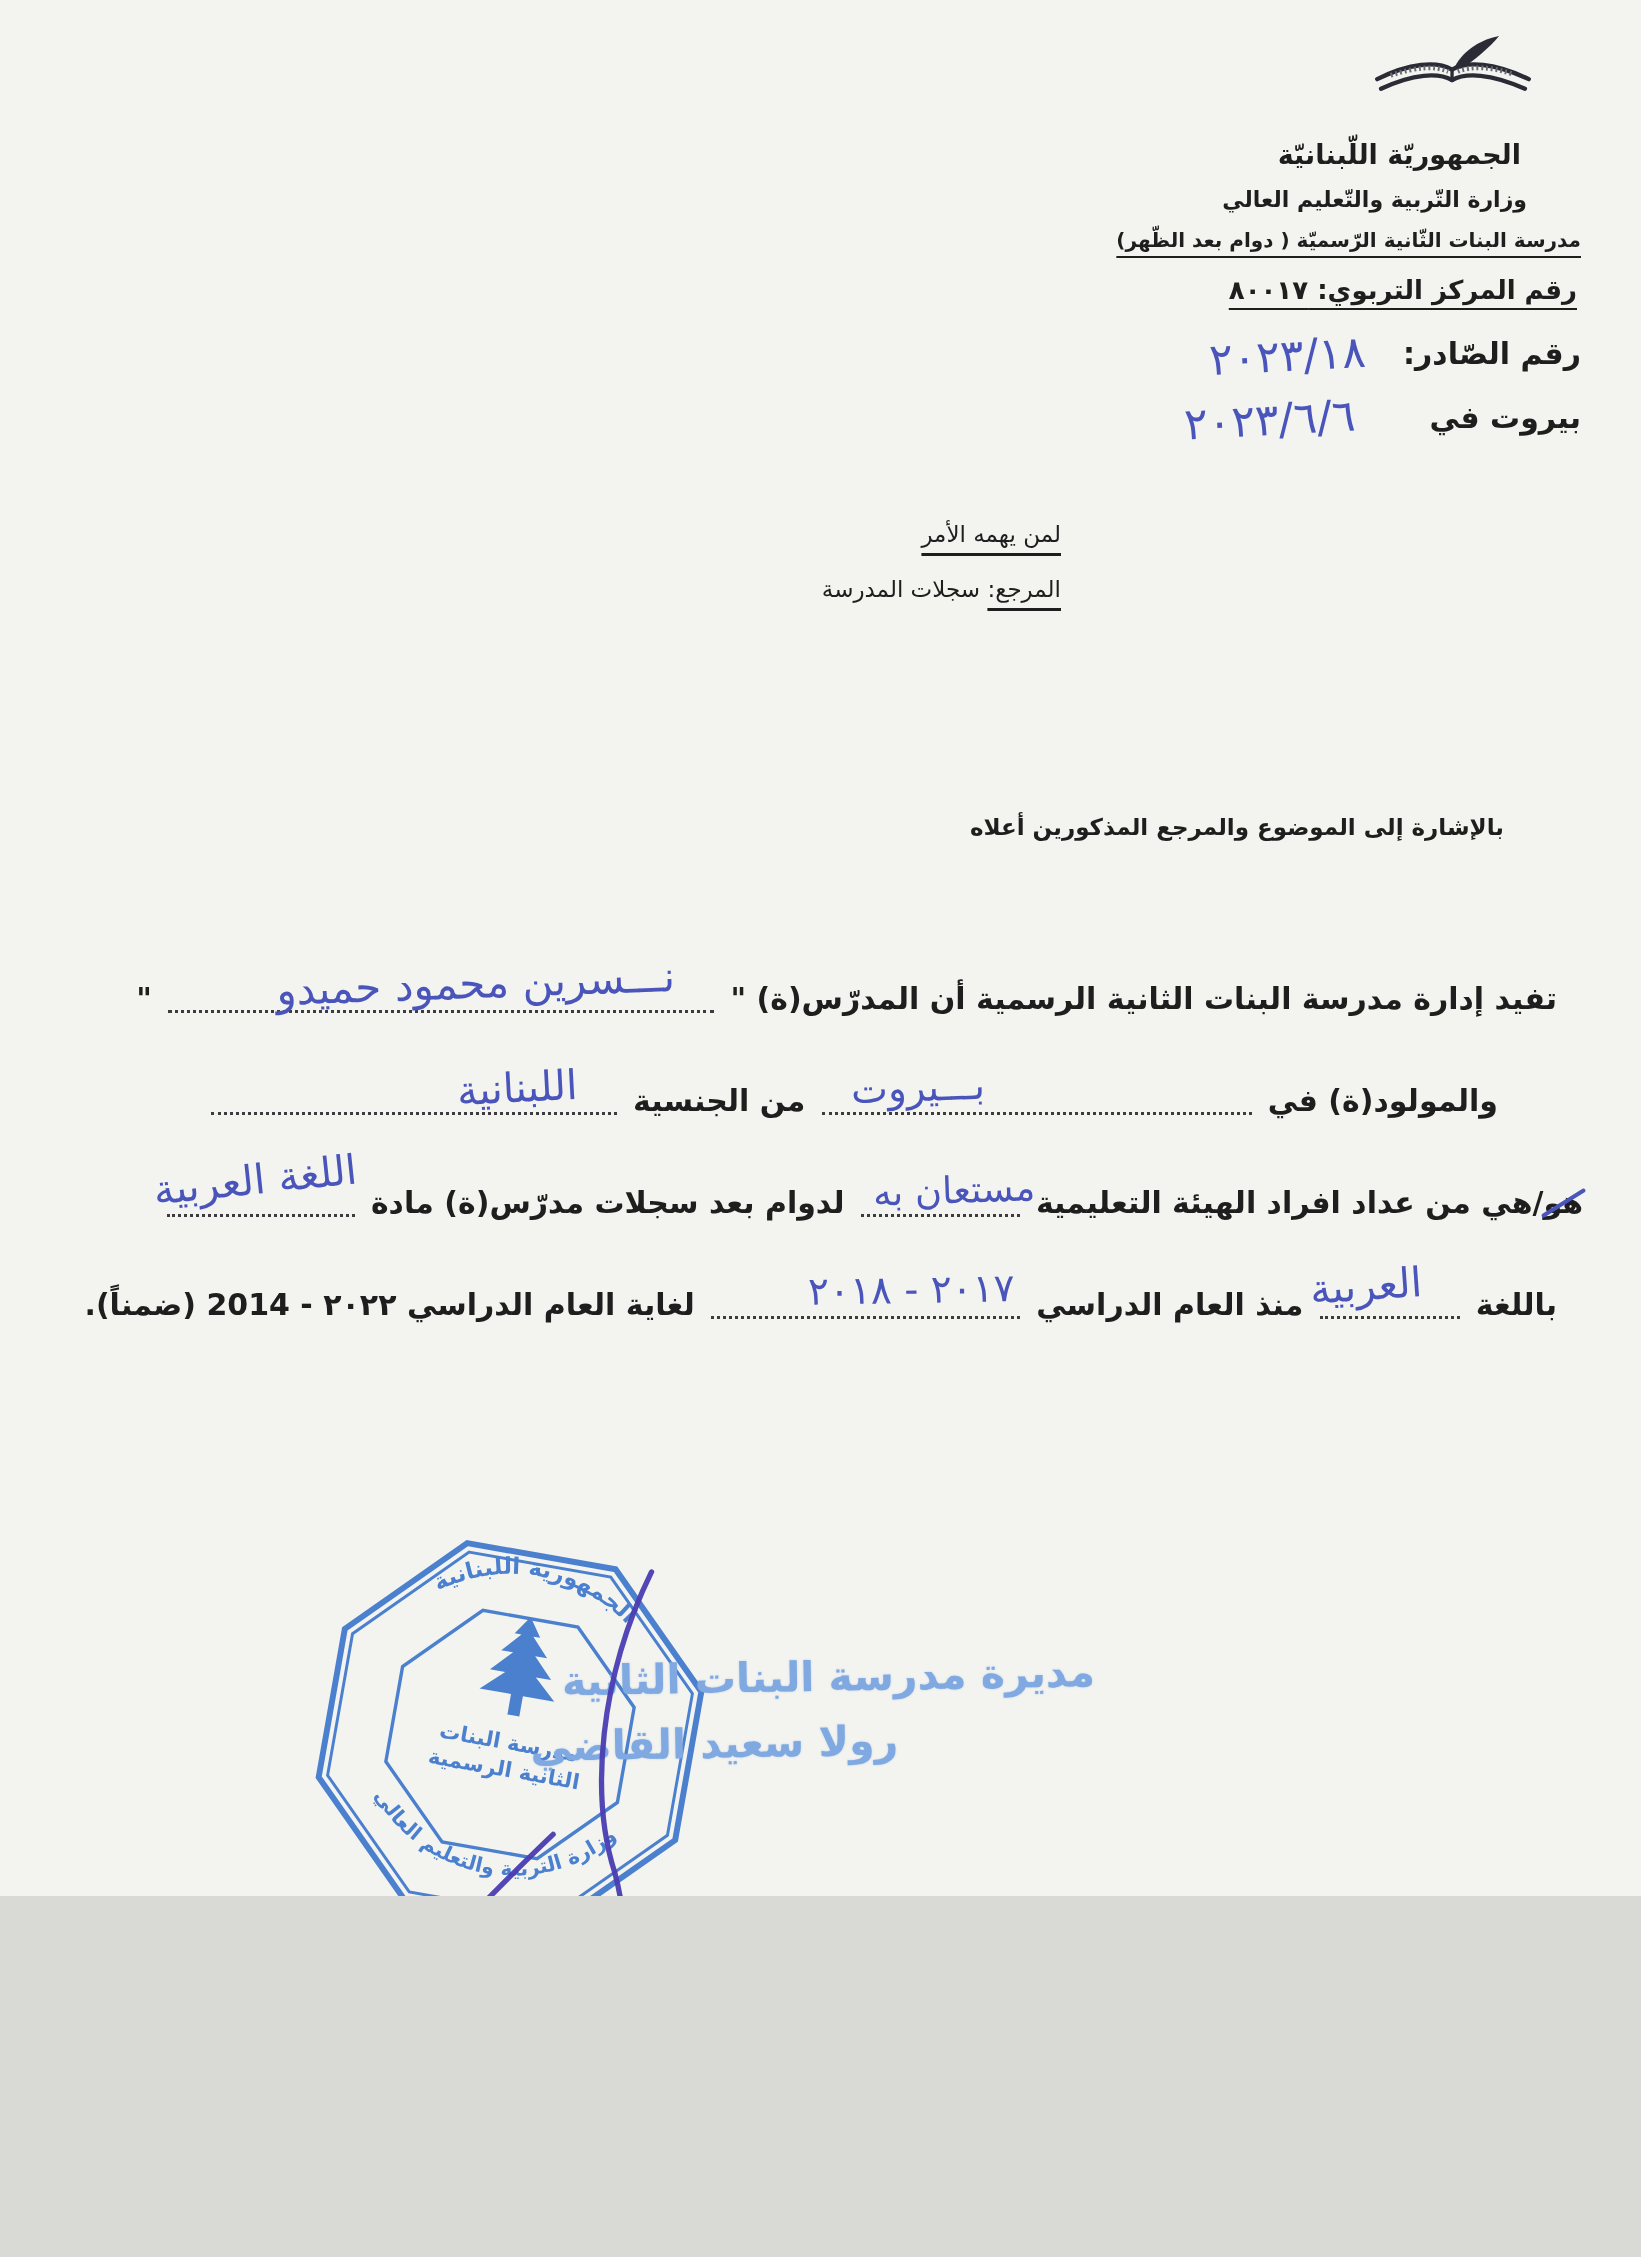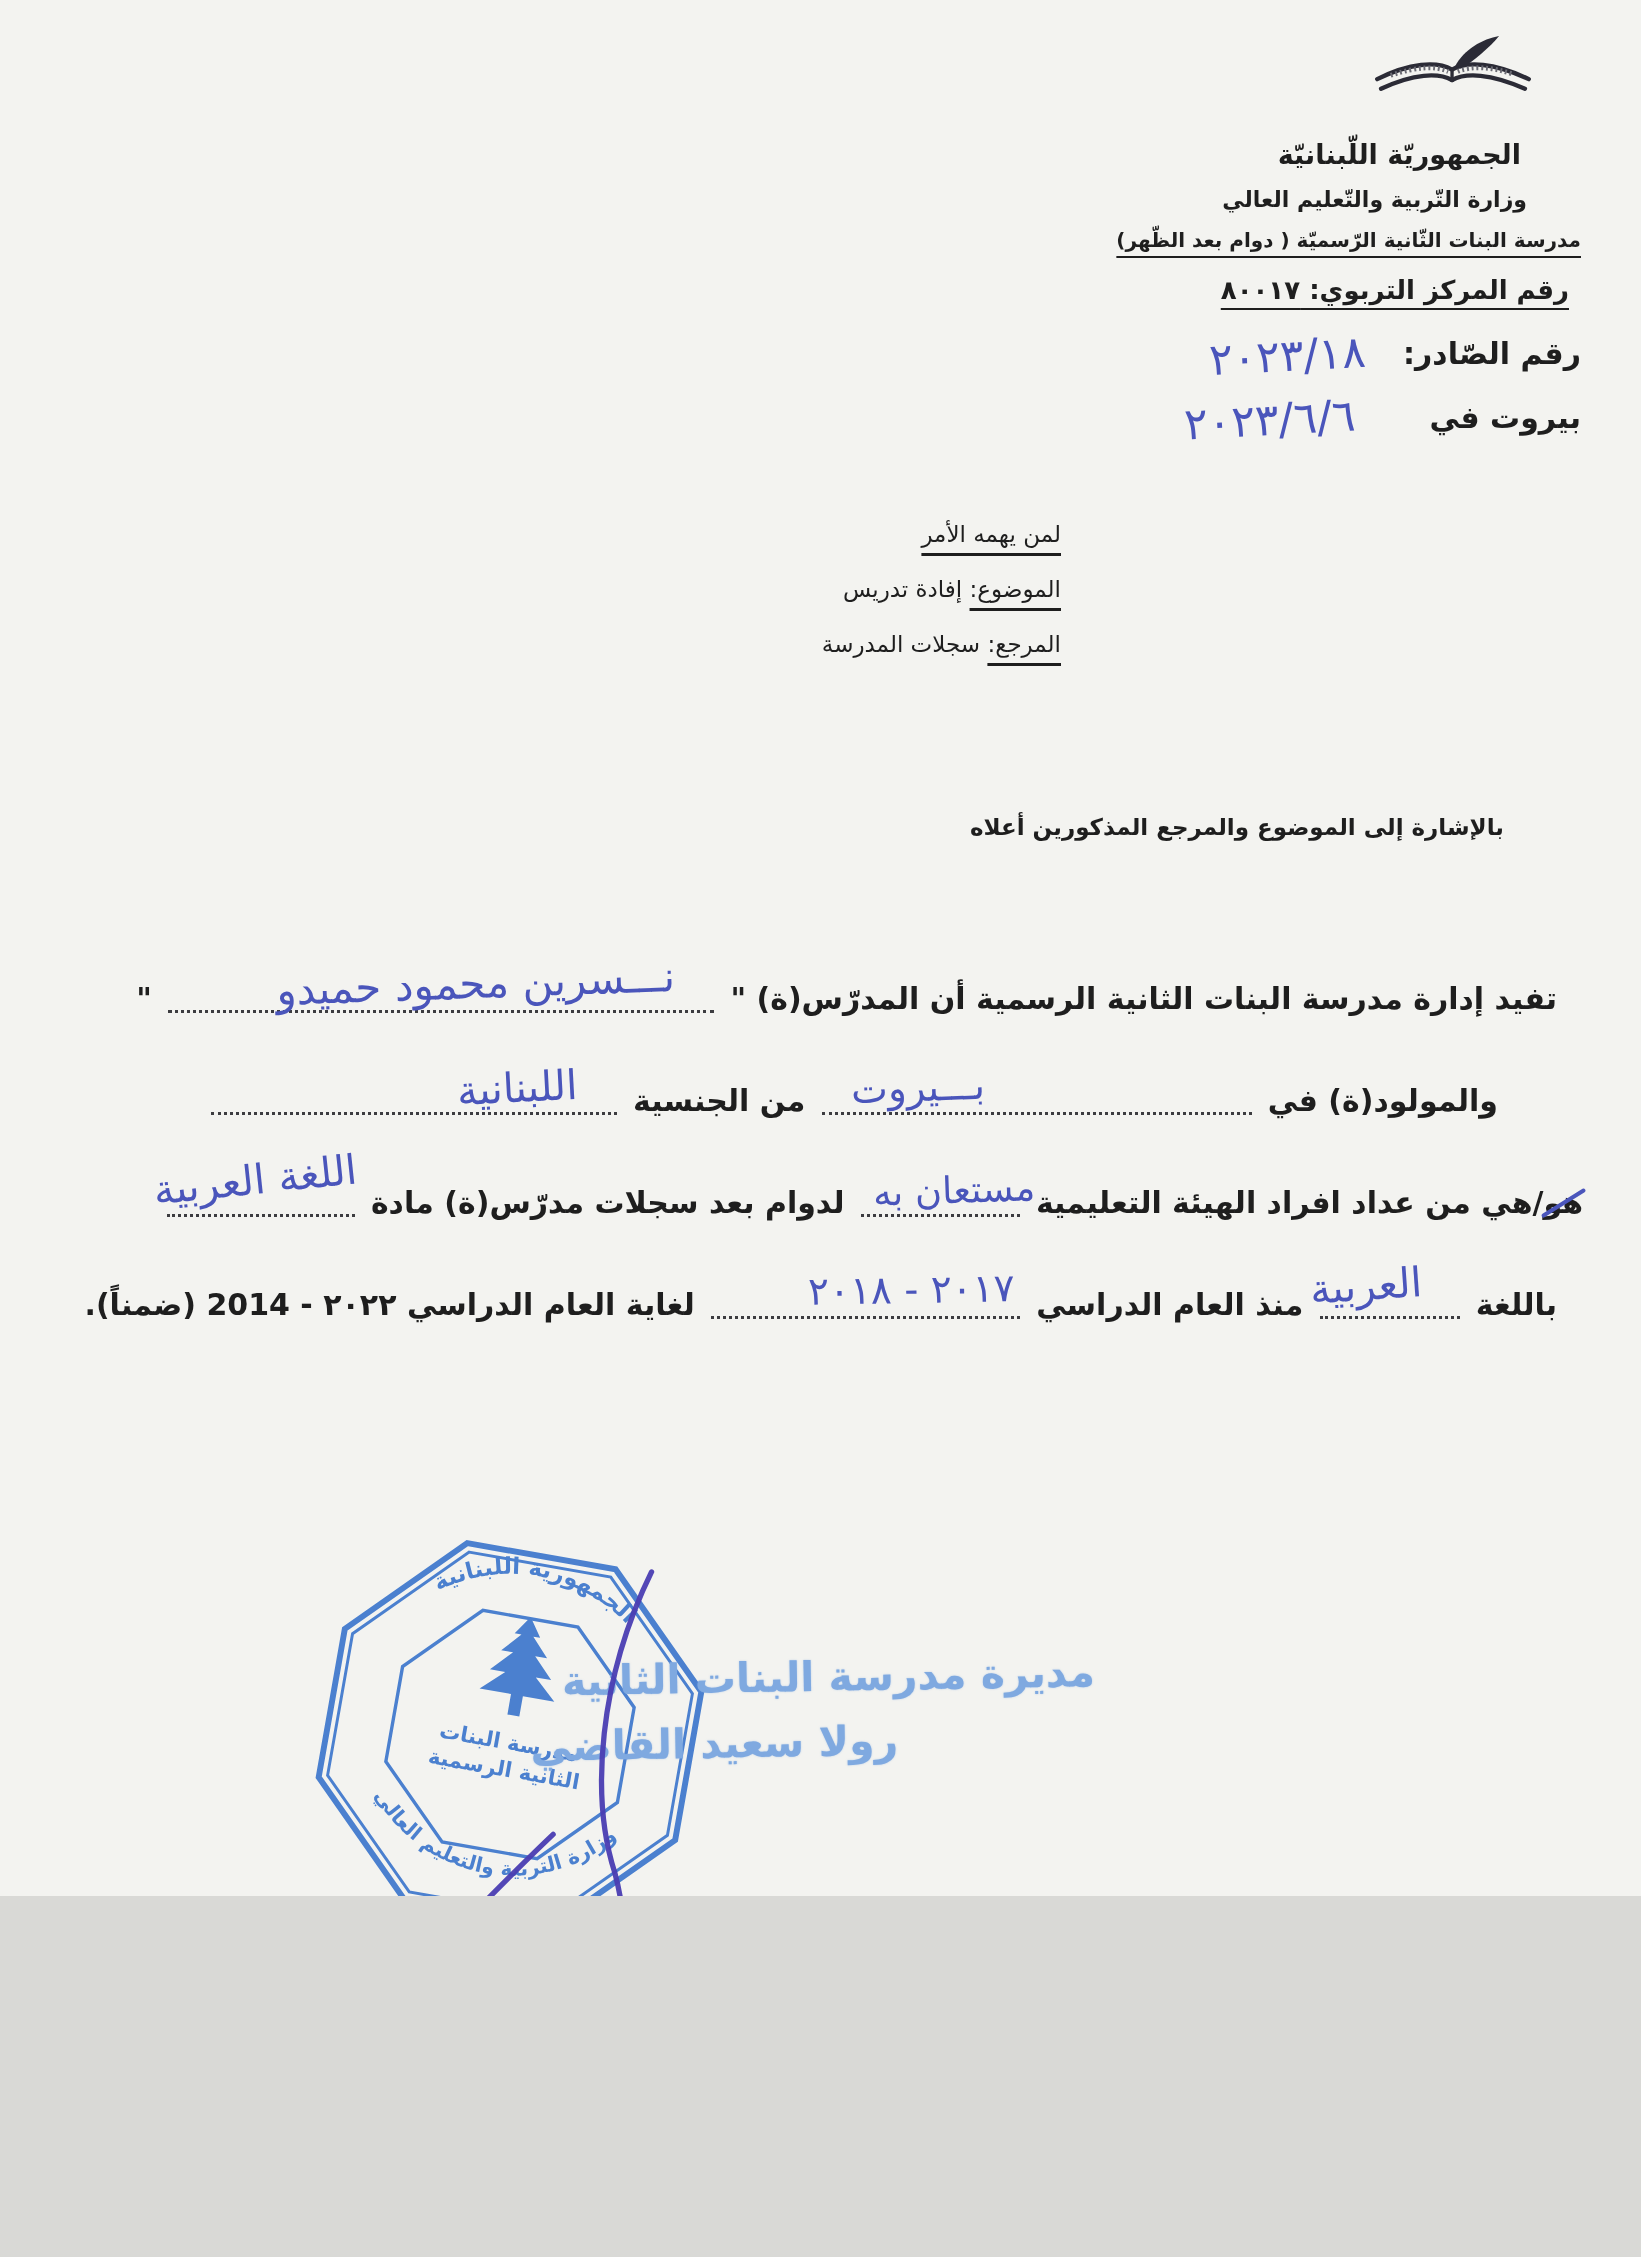--- a/index.html
+++ b/index.html
@@ -8,21 +8,21 @@
     background:#f3f3f0;overflow:hidden;direction:rtl;
     font-family:"DejaVu Sans",sans-serif;color:#1e1e1e;
   }
   
   .hdr{position:absolute;top:35px;right:60px;text-align:right;}
   .logo{width:164px;height:71px;margin:0 46px 29px 0;display:inline-block;}
   .h-line{font-weight:bold;white-space:nowrap;}
   .h1{font-size:27px;margin:0 60px 17.4px 0;}
   .h2{font-size:22px;margin:0 54px 15.4px 0;}
   .h3{font-size:20px;margin:5.8px 0 0 0;text-decoration:underline;text-underline-offset:8.7px;text-decoration-thickness:2.4px;}
-  .h4{font-size:26px;margin:23px 12px 0 0;text-decoration:underline;text-underline-offset:8.7px;text-decoration-thickness:2.4px;}
+  .h4{font-size:26px;margin:23px 4px 0 0;text-decoration:underline;text-underline-offset:8.7px;text-decoration-thickness:2.4px;}
   .row-serial{margin-top:25px;font-size:30px;font-weight:bold;white-space:nowrap;}
   .row-date{margin-top:13.5px;font-size:30px;font-weight:bold;white-space:nowrap;}
   .ink{color:#4a55bb;}
   .hand-num{display:inline-block;font-weight:normal;font-size:44px;vertical-align:middle;transform:rotate(-3deg);}
   .row-serial .hand-num{margin-right:27px;}
   .row-date .hand-num{margin-right:64px;}
   
   .headings{position:absolute;top:521px;right:580px;text-align:right;font-weight:normal;font-size:23px;}
   .headings .hrow{margin-bottom:29px;white-space:nowrap;}
   .u{text-decoration:underline;text-underline-offset:10.6px;text-decoration-thickness:2.9px;}
@@ -73,24 +73,20 @@
       <span class="ink hand-num">٢٠٢٣/١٨</span>
     </div>
     <div class="row-date">
       <span>بيروت في</span>
       <span class="ink hand-num">٢٠٢٣/٦/٦</span>
     </div>
   </div>
 
   <div class="headings">
     <div class="hrow u">لمن يهمه الأمر</div>
-    <div class="hrow">
-      <span class="u">الموضوع:</span>
-      <span>إفادة تدريس</span>
-    </div>
     <div class="hrow">
       <span class="u">المرجع:</span>
       <span>سجلات المدرسة</span>
     </div>
   </div>
 
   <div class="intro">بالإشارة إلى الموضوع والمرجع المذكورين أعلاه</div>
 
   <div class="docbody">
 

